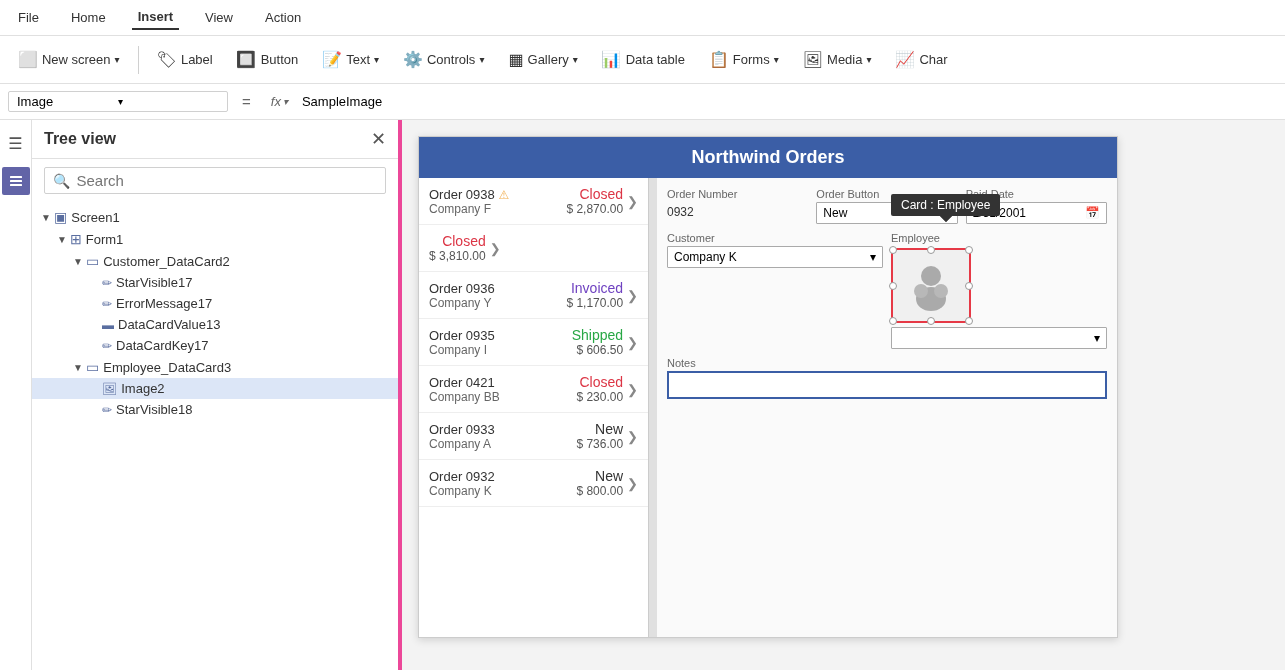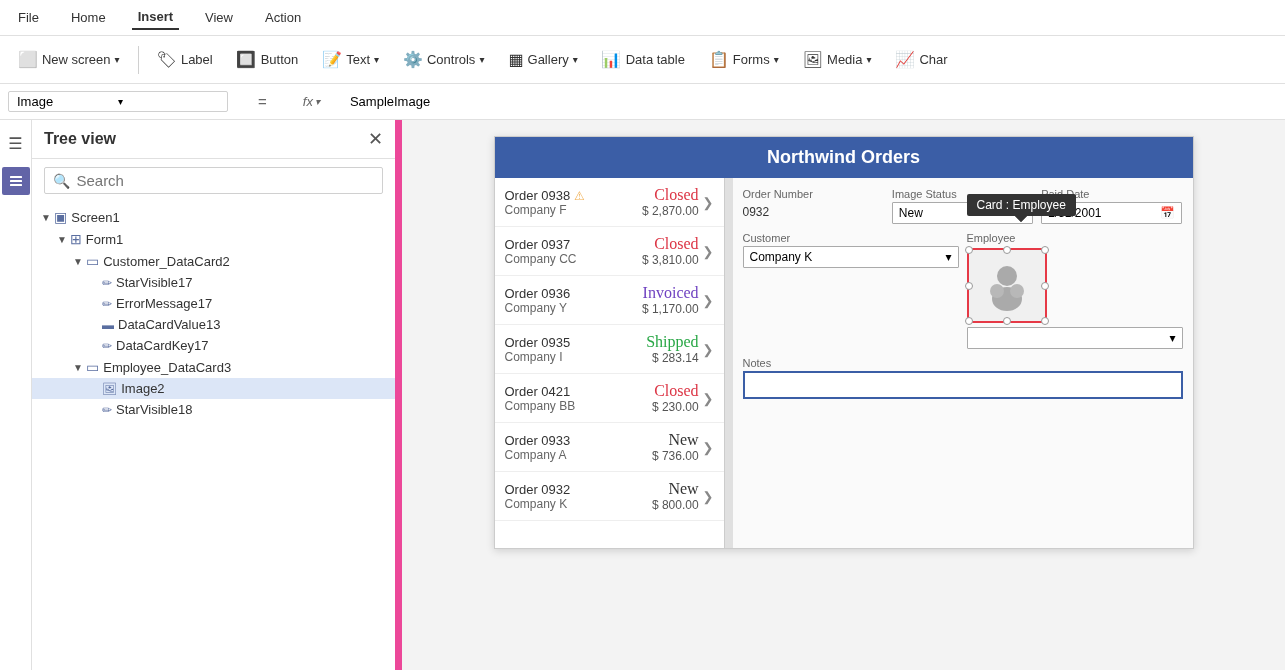--- a/index.html
+++ b/index.html
@@ -22,21 +22,21 @@
       display: flex; align-items: center; gap: 4px; padding: 4px 10px;
       font-size: 13px; color: #333; cursor: pointer; border: none;
       background: transparent; border-radius: 2px; white-space: nowrap;
     }
     .toolbar-btn .icon { font-size: 16px; }
     .toolbar-sep { width: 1px; background: #d0d0d0; height: 28px; margin: 0 4px; }
 
     
     .formula-bar {
       display: flex; align-items: center; height: 36px; background: #fff;
-      border-bottom: 1px solid #e0e0e0; padding: 0 8px; gap: 20px;
+      border-bottom: 1px solid #e0e0e0; padding: 0 8px; gap: 4px;
     }
     .formula-selector {
       display: flex; align-items: center; width: 220px; border: 1px solid #d0d0d0;
       border-radius: 2px; padding: 2px 8px; font-size: 13px; background: #fff;
       cursor: pointer;
     }
     .formula-selector span { flex: 1; }
     .formula-eq { padding: 0 10px; font-size: 15px; color: #666; }
     .formula-fx { display: flex; align-items: center; gap: 2px; color: #666; font-style: italic; padding: 0 6px; }
     .formula-input {
@@ -56,21 +56,21 @@
 
     
     .layer-icon-btn {
       width: 28px; height: 28px; background: #6264a7; border-radius: 2px;
       display: flex; align-items: center; justify-content: center;
       color: white; font-size: 14px; cursor: pointer; margin-top: 8px;
     }
 
     
     .tree-panel {
-      width: 370px; background: #fff; border-right: 7px solid #ec4899;
+      width: 370px; background: #fff; border-right: 4px solid #ec4899;
       display: flex; flex-direction: column;
     }
     .tree-header {
       display: flex; align-items: center; justify-content: space-between;
       padding: 8px 12px; border-bottom: 1px solid #e0e0e0;
     }
     .tree-title { font-size: 16px; font-weight: 600; color: #333; }
     .tree-close { cursor: pointer; font-size: 18px; color: #555; }
     .search-box {
       display: flex; align-items: center; margin: 8px 12px;
@@ -86,48 +86,48 @@
     .tree-content { flex: 1; overflow-y: auto; padding: 4px 0; }
     .tree-item { display: flex; align-items: center; padding: 3px 8px; cursor: pointer; }
     .tree-indent { display: inline-block; }
     .tree-arrow { color: #555; font-size: 10px; margin-right: 2px; width: 12px; text-align: center; }
     .tree-node-icon { margin-right: 4px; font-size: 14px; }
     .tree-node-label { font-size: 13px; color: #333; }
 
     
     .canvas-area {
       flex: 1; background: #f3f3f3; overflow: hidden; position: relative;
-      display: flex; align-items: flex-start; justify-content: center; padding: 16px;
+      display: flex; align-items: flex-start; justify-content: flex-start; padding: 16px;
     }
 
     
     .app-preview {
       width: 700px; background: #fff; border: 1px solid #ccc; box-shadow: 0 2px 8px rgba(0,0,0,0.15);
       position: relative;
     }
 
     
     .app-header {
       background: #3b5ea6; color: white; text-align: center;
       padding: 10px; font-size: 18px; font-weight: 600;
     }
 
     
-    .app-content { display: flex; height: 370px; }
+    .app-content { display: flex; height: 459px; }
 
     
     .order-list { width: 230px; border-right: 1px solid #ccc; overflow: hidden; }
     .order-item {
       display: flex; align-items: center; padding: 8px 10px;
       border-bottom: 1px solid #eee; cursor: pointer;
     }
     .order-info { flex: 1; }
     .order-num { font-size: 13px; font-weight: 500; color: #333; }
     .order-company { font-size: 12px; color: #666; }
-    .order-status { font-size: 16px; text-align: right; font-family: Liberation Serif, serif; }
+    .order-status { font-size: 14px; text-align: right; }
     .order-amount { font-size: 12px; color: #555; }
     .order-chevron { color: #888; margin-left: 4px; }
 
     
     .order-detail { flex: 1; padding: 10px; background: #fafafa; }
     .detail-row { display: flex; gap: 8px; margin-bottom: 8px; }
     .detail-field { flex: 1; }
     .detail-label { font-size: 11px; color: #666; margin-bottom: 2px; }
     .detail-select {
       width: 100%; border: 1px solid #aaa; padding: 3px 6px; font-size: 12px;
@@ -382,24 +382,20 @@
               <div class="order-company">Company F</div>
             </div>
             <div style="text-align:right;">
               <div class="order-status status-closed">Closed</div>
               <div class="order-amount">$ 2,870.00</div>
             </div>
             <span class="order-chevron">❯</span>
           </div>
 
           <div class="order-item">
-            <div class="order-info">
-              <div class="order-num">Order 0937</div>
-              <div class="order-company">Company CC</div>
-            </div>
             <div style="text-align:right;">
               <div class="order-status status-closed">Closed</div>
               <div class="order-amount">$ 3,810.00</div>
             </div>
             <span class="order-chevron">❯</span>
           </div>
 
           <div class="order-item">
             <div class="order-info">
               <div class="order-num">Order 0936</div>
@@ -412,21 +408,21 @@
             <span class="order-chevron">❯</span>
           </div>
 
           <div class="order-item">
             <div class="order-info">
               <div class="order-num">Order 0935</div>
               <div class="order-company">Company I</div>
             </div>
             <div style="text-align:right;">
               <div class="order-status status-shipped">Shipped</div>
-              <div class="order-amount">$ 283.14</div>
+              <div class="order-amount">$ 606.50</div>
             </div>
             <span class="order-chevron">❯</span>
           </div>
 
           <div class="order-item">
             <div class="order-info">
               <div class="order-num">Order 0421</div>
               <div class="order-company">Company BB</div>
             </div>
             <div style="text-align:right;">
@@ -465,21 +461,21 @@
         <div class="list-scroll"></div>
 
         <div class="order-detail">
 
           <div class="detail-row">
             <div class="detail-field">
               <div class="detail-label">Order Number</div>
               <div class="detail-value">0932</div>
             </div>
             <div class="detail-field">
-              <div class="detail-label">Image Status</div>
+              <div class="detail-label">Order Button</div>
               <div class="detail-select">
                 <span>New</span>
                 <span>▾</span>
               </div>
             </div>
             <div class="detail-field">
               <div class="detail-label">Paid Date</div>
               <div class="detail-select">
                 <span>2/31/2001</span>
                 <span>📅</span>

